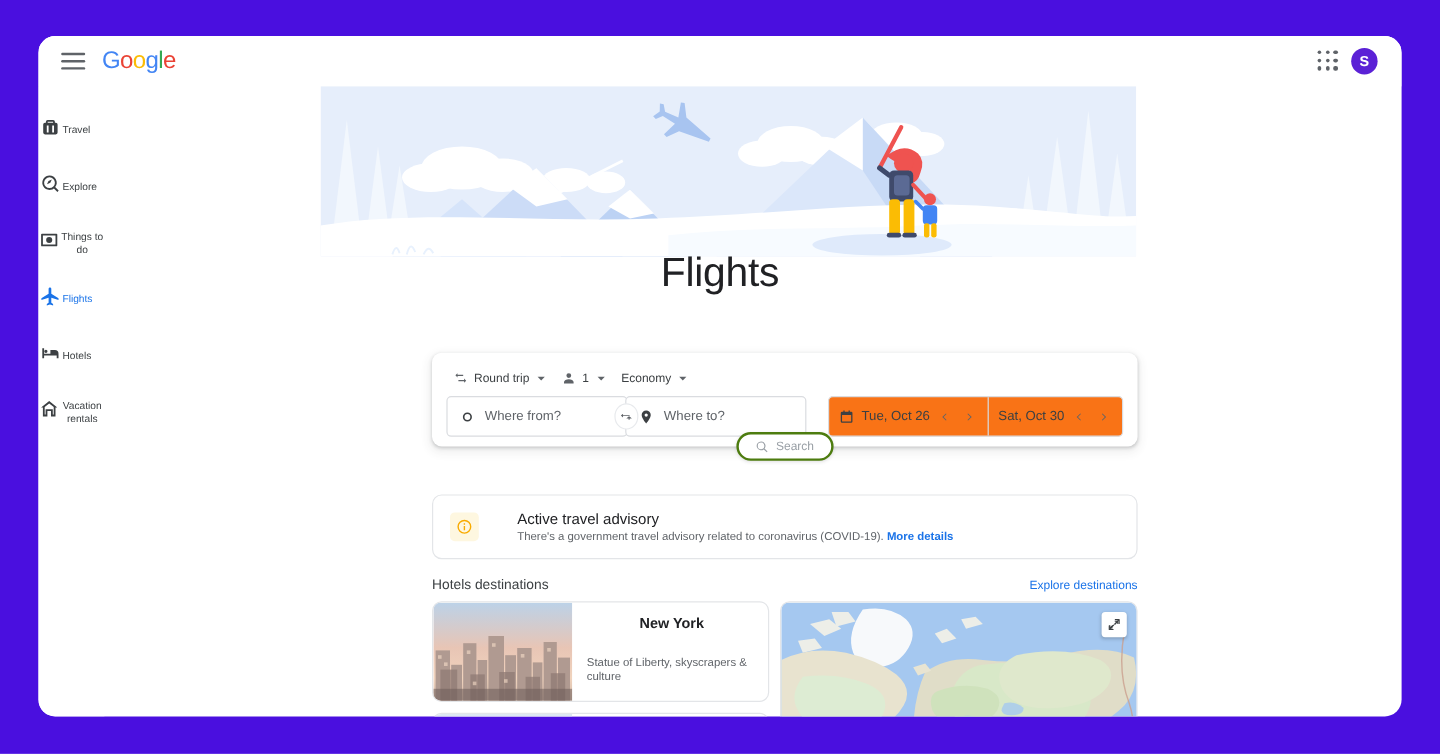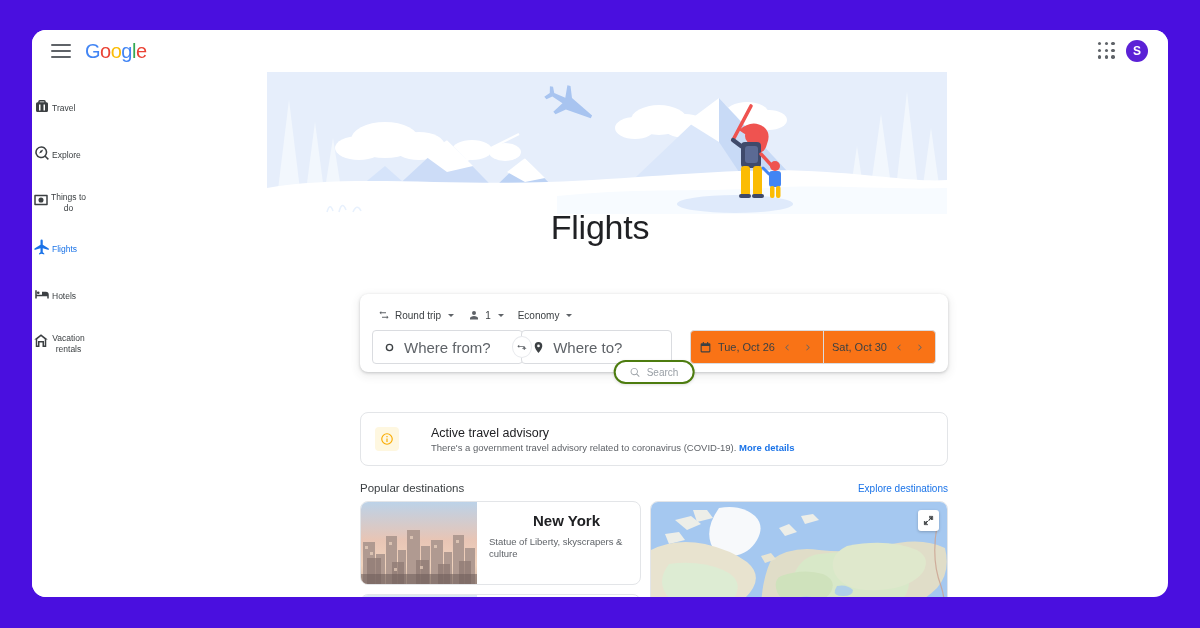--- a/index.html
+++ b/index.html
@@ -108,21 +108,21 @@
   .opt svg { width: 12px; height: 12px; fill: #5f6368; }
   .caret { width: 0; height: 0; border-left: 3px solid transparent; border-right: 3px solid transparent; border-top: 3.5px solid #5f6368; margin-left: 2px; }
 
   .fields { display: flex; align-items: center; margin-top: 7px; gap: 0; position: relative; }
   .fieldbox {
     height: 34px; border: 1px solid #dadce0; border-radius: 4px;
     display: flex; align-items: center; gap: 8px;
     padding: 0 10px; background: #fff; cursor: text;
   }
   .fieldbox svg { width: 13px; height: 13px; fill: #3c4043; flex: none; }
-  .fieldtext { font-size: 15px; color: #5f6368; white-space: nowrap; }
+  .fieldtext { font-size: 11px; color: #5f6368; white-space: nowrap; }
   .f-from { width: 161px; }
   .f-to { width: 161px; }
   .swapbtn {
     width: 22px; height: 22px; border-radius: 50%;
     background: #fff; border: 1px solid #e8eaed;
     display:flex; align-items:center; justify-content:center;
     margin: 0 -11px; z-index: 5; cursor: pointer; position: relative;
   }
   .swapbtn svg { width: 11px; height: 11px; fill: #5f6368; }
 
@@ -178,21 +178,21 @@
 
   .dest-col { position: absolute; left: 273px; top: 429px; width: 281px; }
   .destcard {
     height: 84px; background: #fff;
     border: 1px solid #e3e5e8; border-radius: 8px;
     display: flex; overflow: hidden; margin-bottom: 9px; cursor: pointer;
   }
   .destphoto { width: 116px; flex: none; position: relative; overflow: hidden; }
   .destphoto svg { display: block; width: 116px; height: 84px; }
   .destinfo { padding: 10px 10px 0 12px; }
-  .destname { font-size: 15px; color: #202124; font-weight: 700; margin-bottom: 7px; padding-left: 44px; }
+  .destname { font-size: 12px; color: #202124; font-weight: 700; margin-bottom: 21px; padding-left: 44px; }
   .destdesc { font-size: 9.5px; color: #5f6368; line-height: 1.25; }
 
   
   .mapbox {
     position: absolute; left: 563px; top: 429px;
     width: 298px; height: 160px;
     border-radius: 8px; overflow: hidden;
     border: 1px solid #e3e5e8;
   }
   .mapbox svg.mapsvg { display:block; width: 298px; height: 160px; }
@@ -480,21 +480,21 @@
             <path d="M12 2a10 10 0 1 0 0 20 10 10 0 0 0 0-20zm0 2a8 8 0 1 1 0 16 8 8 0 0 1 0-16zm-1 3h2v2h-2V7zm0 4h2v6h-2v-6z"></path>
           </svg>
       </div>
       <div>
         <div class="advisory-title">Active travel advisory</div>
         <div class="advisory-sub"><span>There's a government travel advisory related to coronavirus (COVID-19).</span> <a href="#">More details</a></div>
       </div>
     </div>
 
     <div class="popular-head">
-      <div class="popular-title">Popular destinations</div>
+      <div class="popular-title">Hotels destinations</div>
       <div class="popular-link">Explore destinations</div>
     </div>
 
     <div class="dest-col">
 
       <div class="destcard">
         <div class="destphoto">
           <svg viewBox="0 0 116 84" preserveAspectRatio="none">
             <defs>
               <linearGradient id="nySky" x1="0" y1="0" x2="0" y2="1">

